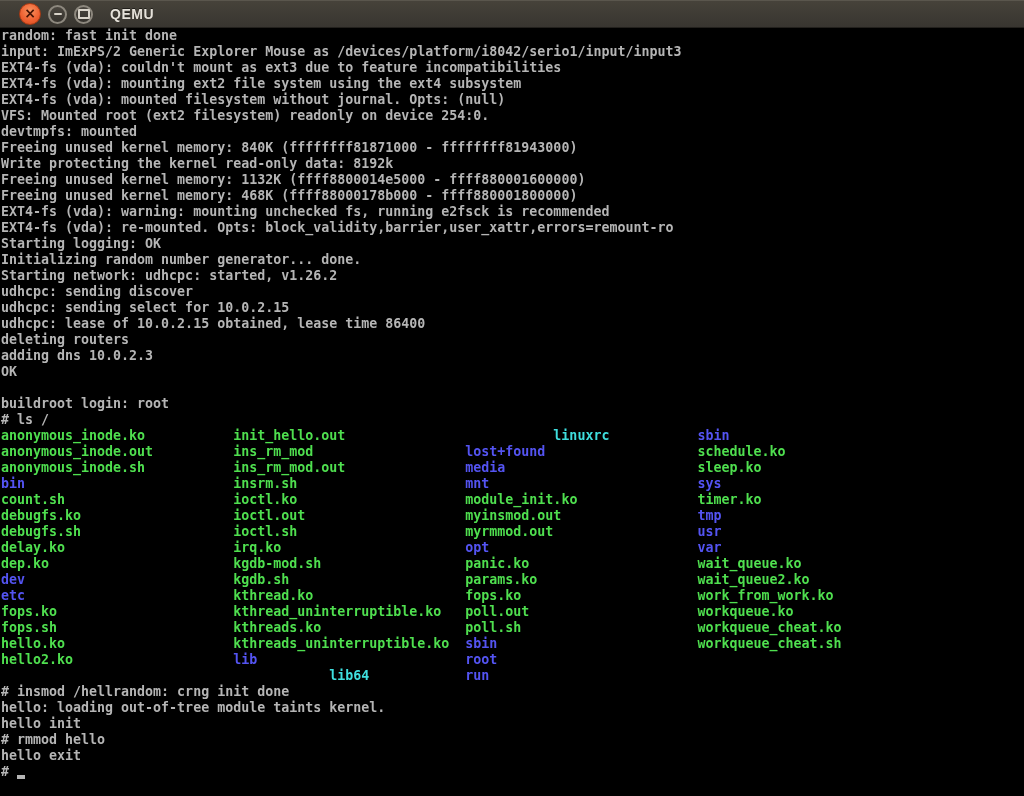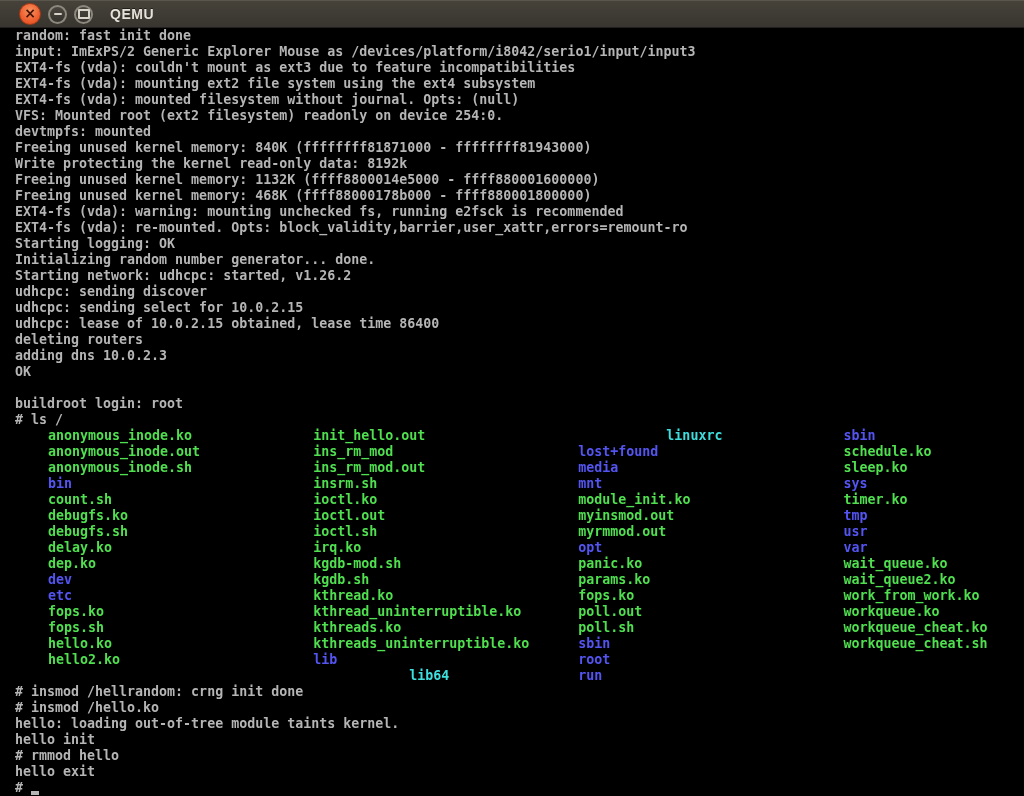--- a/index.html
+++ b/index.html
@@ -31,25 +31,25 @@
   .max-glyph{width:8px;height:6px;border:2px solid #d8d3c9;border-radius:1px;}
   .title{color:var(--title-text,#e6e2da);font-weight:bold;font-size:14px;
          margin-left:17px;text-shadow:0 -1px 0 #201e1a;letter-spacing:.5px;}
 
   
   .screen{
     position:absolute;top:28px;left:0;width:1024px;height:768px;
     background:var(--term-bg,#000);
     font:bold 13.3px/16px "DejaVu Sans Mono",monospace;
     color:var(--term-fg,#b5b5b5);
-    padding-left:15px;box-sizing:border-box;overflow:hidden;
+    padding-left:1px;box-sizing:border-box;overflow:hidden;
   }
   .t-line{height:16px;white-space:pre;}
   .listing{display:flex;}
-  .listing .col{width:29ch;flex:0 0 auto;margin-left:33px;}
+  .listing .col{width:29ch;flex:0 0 auto;}
   .listing .col:last-child{width:auto;}
   .file{height:16px;white-space:pre;color:var(--exec-green,#4fdf4f);}
   .file[data-type="dir"]{color:var(--dir-blue,#5454f2);}
   .file[data-type="link"]{color:var(--link-cyan,#3fdede);text-align:center;}
   .prompt{display:flex;align-items:flex-end;}
   .prompt .ptext{white-space:pre;}
   .cursor{display:inline-block;width:1ch;height:4px;margin-bottom:1px;
           background:var(--term-fg,#b5b5b5);}
 </style>
 </head>
@@ -256,21 +256,20 @@
           <div class="file" data-type="exec">workqueue_cheat.ko</div>
 
           <div class="file" data-type="exec">workqueue_cheat.sh</div>
         </div>
     </div>
 
     <div class="tail">
 
         <div class="t-line"># insmod /hellrandom: crng init done</div>
 
-        <div class="t-line"># insmod /hello.ko</div>
 
         <div class="t-line">hello: loading out-of-tree module taints kernel.</div>
 
         <div class="t-line">hello init</div>
 
         <div class="t-line"># rmmod hello</div>
 
         <div class="t-line">hello exit</div>
       </div>
 

